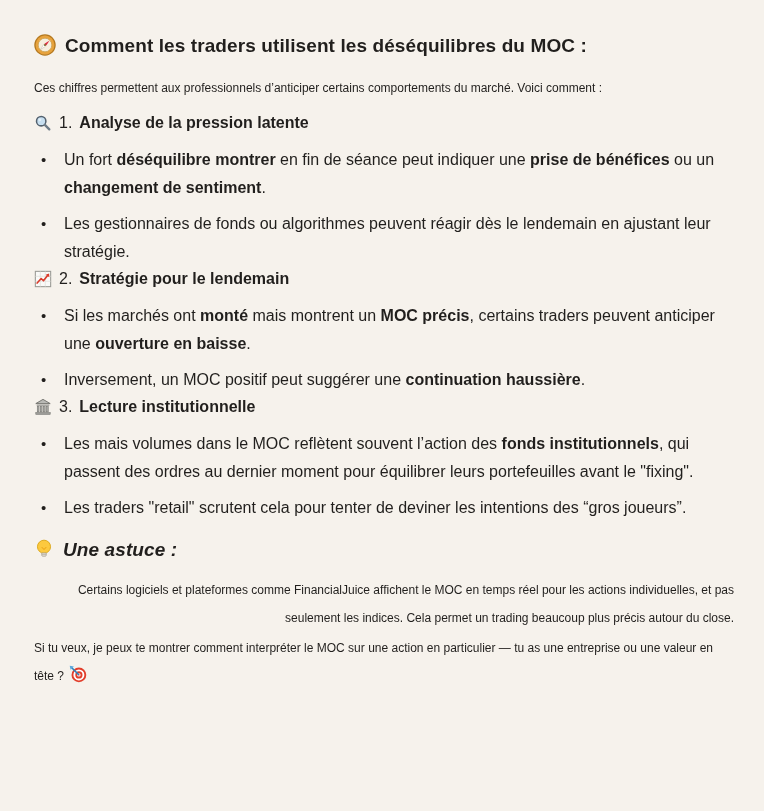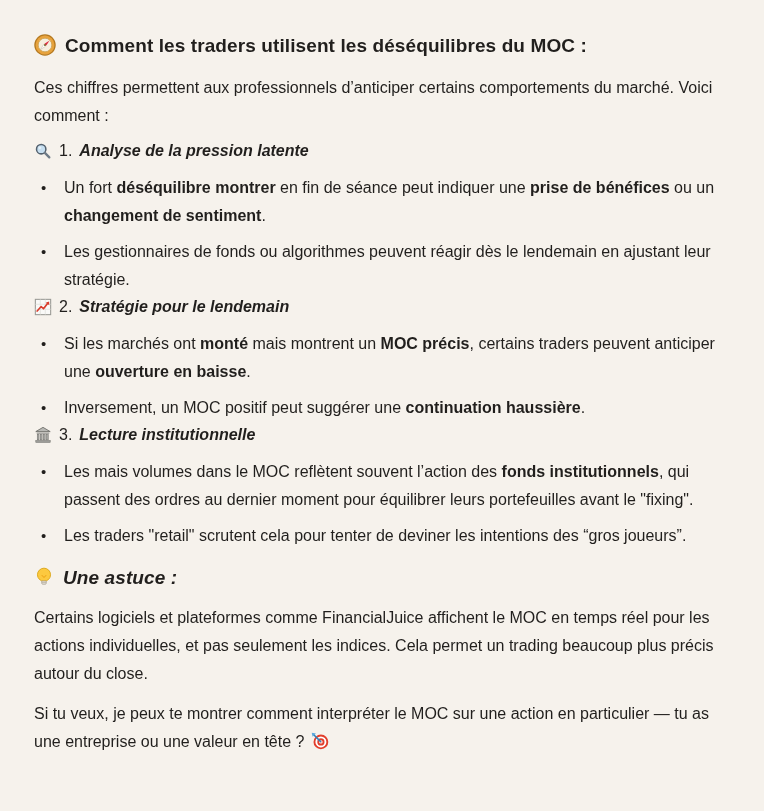--- a/index.html
+++ b/index.html
@@ -13,32 +13,32 @@
   .page { padding: 34px 30px 0 34px; }
 
   .h-main {
     display: flex; align-items: flex-start; gap: 9px;
     font-size: 19px; line-height: 24px; font-weight: 700;
     margin: 0 0 16px 0; letter-spacing: .1px;
   }
   .h-main.tip { margin-top: 16px; margin-bottom: 14px; font-style: italic; }
 
   p.body {
-    font-size: 16px; line-height: 28px;
+    font-size: 12px; line-height: 28px;
     margin: 0 0 10px 0;
   }
-  p.tip-body { margin-bottom: 12px; }
+  p.tip-body { margin-bottom: 2px; text-align: right; }
   p.closing { margin-bottom: 0; }
 
   .h-sec {
     display: flex; align-items: center; gap: 7px;
     font-size: 16px; line-height: 22px; font-weight: 400;
     margin: 0 0 12px 0;
   }
-  .h-sec .sec-title { font-weight: 700; font-style: italic; }
+  .h-sec .sec-title { font-weight: 700; }
 
   ul.bullets { list-style: none; margin: 0 0 2px 0; padding: 0; }
   ul.bullets li {
     position: relative; padding-left: 30px;
     font-size: 16px; line-height: 28px;
     margin: 0 0 8px 0;
   }
   ul.bullets li:last-child { margin-bottom: 0; }
   ul.bullets li::before {
     content: "\2022";

